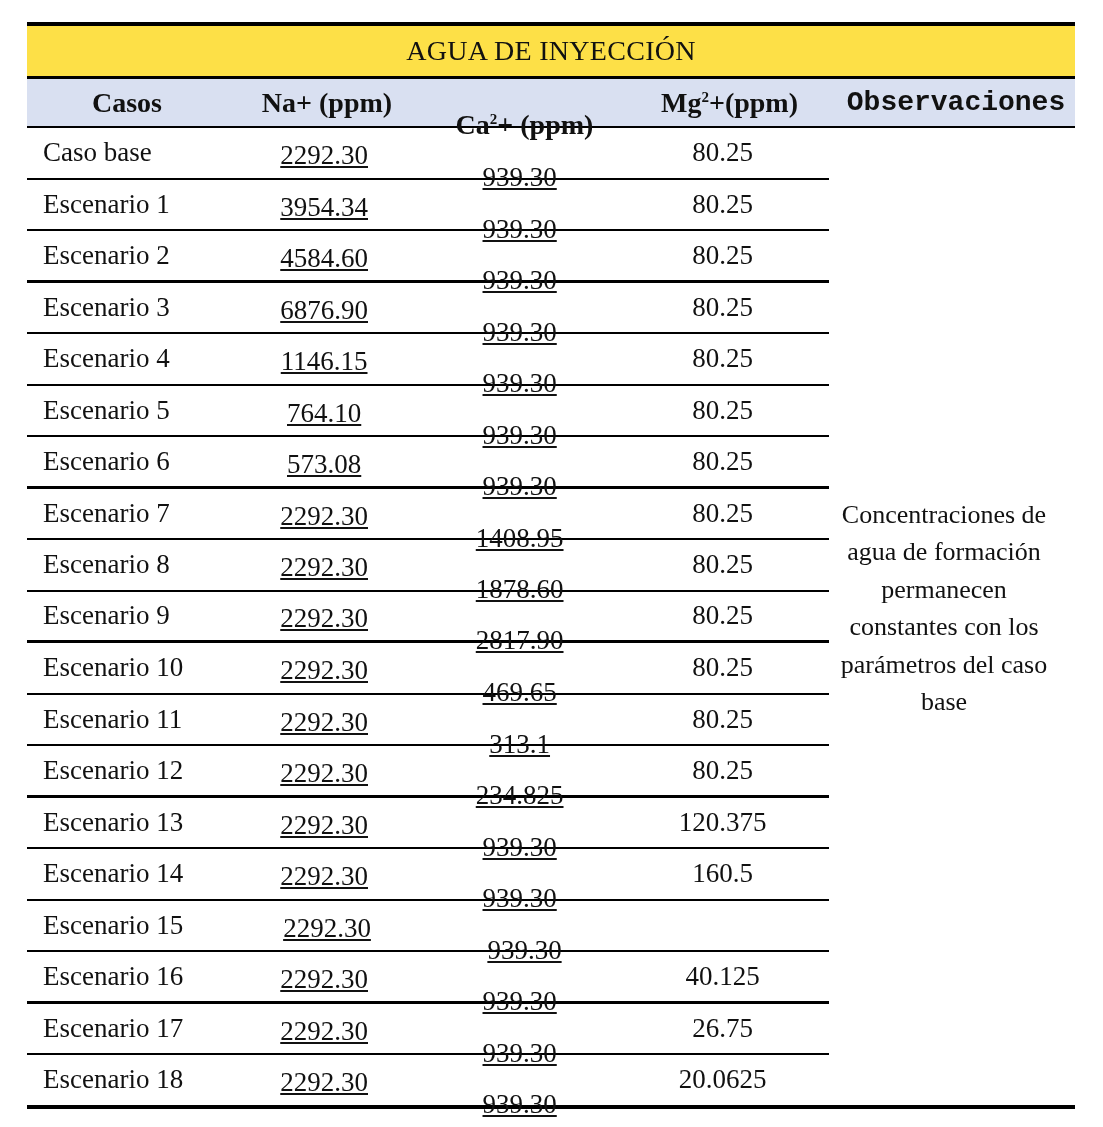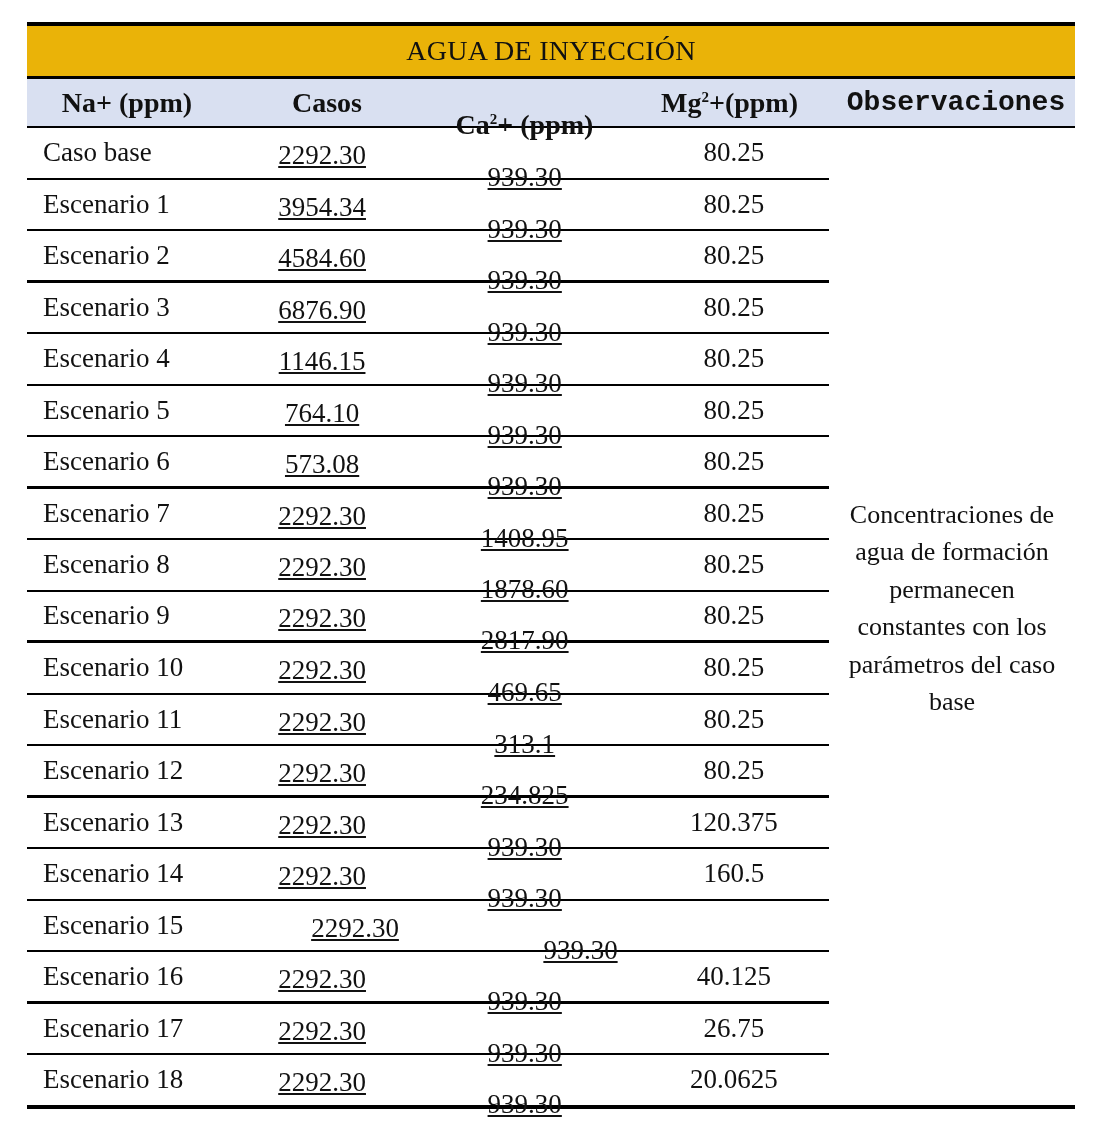--- a/index.html
+++ b/index.html
@@ -3,21 +3,21 @@
   <meta charset="utf-8">
   <style>
     html, body { margin: 0; padding: 0; background: #ffffff; }
     body { width: 1103px; height: 1127px; position: relative; overflow: hidden; }
     .table-wrap {
       position: absolute; left: 27px; top: 22px; width: 1048px;
       font-family: "Liberation Serif", "DejaVu Serif", serif;
       color: #111111;
     }
     .title-band {
-      height: 50px; background: #eab308;
+      height: 50px; background: #fde047;
       border-top: 4px solid #000; border-bottom: 3px solid #000;
       display: flex; align-items: center; justify-content: center;
       font-size: 28px; letter-spacing: 0.3px;
       box-sizing: content-box;
     }
     .header-row {
       height: 47px; background: #d9e0f1;
       border-bottom: 2px solid #000;
       display: flex; align-items: center;
       font-weight: bold; font-size: 28px;
@@ -26,46 +26,46 @@
     .c-casos { width: 200px; }
     .c-na { width: 200px; }
     .c-ca { width: 195px; margin-top: 44px; }
     .c-mg { width: 215px; }
     .c-obs { width: 238px; font-family: Liberation Mono, monospace; }
     sup { font-size: 15px; vertical-align: top; position: relative; top: 2px; }
     .body { position: relative; display: flex; }
     .rows { width: 802px; }
     .row {
       height: 49.5px; display: flex; align-items: center;
-      border-bottom: 2px solid #000; font-size: 27px; gap: 28px;
+      border-bottom: 2px solid #000; font-size: 27px;
     }
     .row.thick { border-bottom-width: 3px; height: 48.5px; }
     .row.last { border-bottom: none; }
     .row .cell { text-align: center; }
     .row .c-casos { text-align: left; padding-left: 16px; box-sizing: border-box; }
     .row .c-na, .row .c-ca { padding-top: 6px; text-decoration: underline; }
     .obs-cell {
-      width: 246px; display: flex; align-items: center; justify-content: center;
+      width: 246px; display: flex; align-items: center; justify-content: flex-start;
       text-align: center; font-size: 26px; line-height: 37.5px;
       padding-bottom: 0px; box-sizing: border-box;
     }
     .obs-text { width: 230px; margin-top: -16px; }
     .bottom-border { height: 4px; background: #000; width: 1048px; }
   </style>
 </head>
 <body>
 
 <div class="table-wrap">
   <div class="title-band">
     <span>AGUA DE INYECCIÓN</span>
   </div>
 
   <div class="header-row">
+    <div class="cell c-casos">Casos</div>
     <div class="cell c-na">Na+ (ppm)</div>
-    <div class="cell c-casos">Casos</div>
     <div class="cell c-ca"><span>Ca</span><sup>2</sup><span>+ (ppm)</span></div>
     <div class="cell c-mg"><span>Mg</span><sup>2</sup><span>+(ppm)</span></div>
     <div class="cell c-obs">Observaciones</div>
   </div>
 
   <div class="body">
     <div class="rows" id="rows">
         <div class="row">
           <div class="cell c-casos">Caso base</div>
           <div class="cell c-na">2292.30</div>

